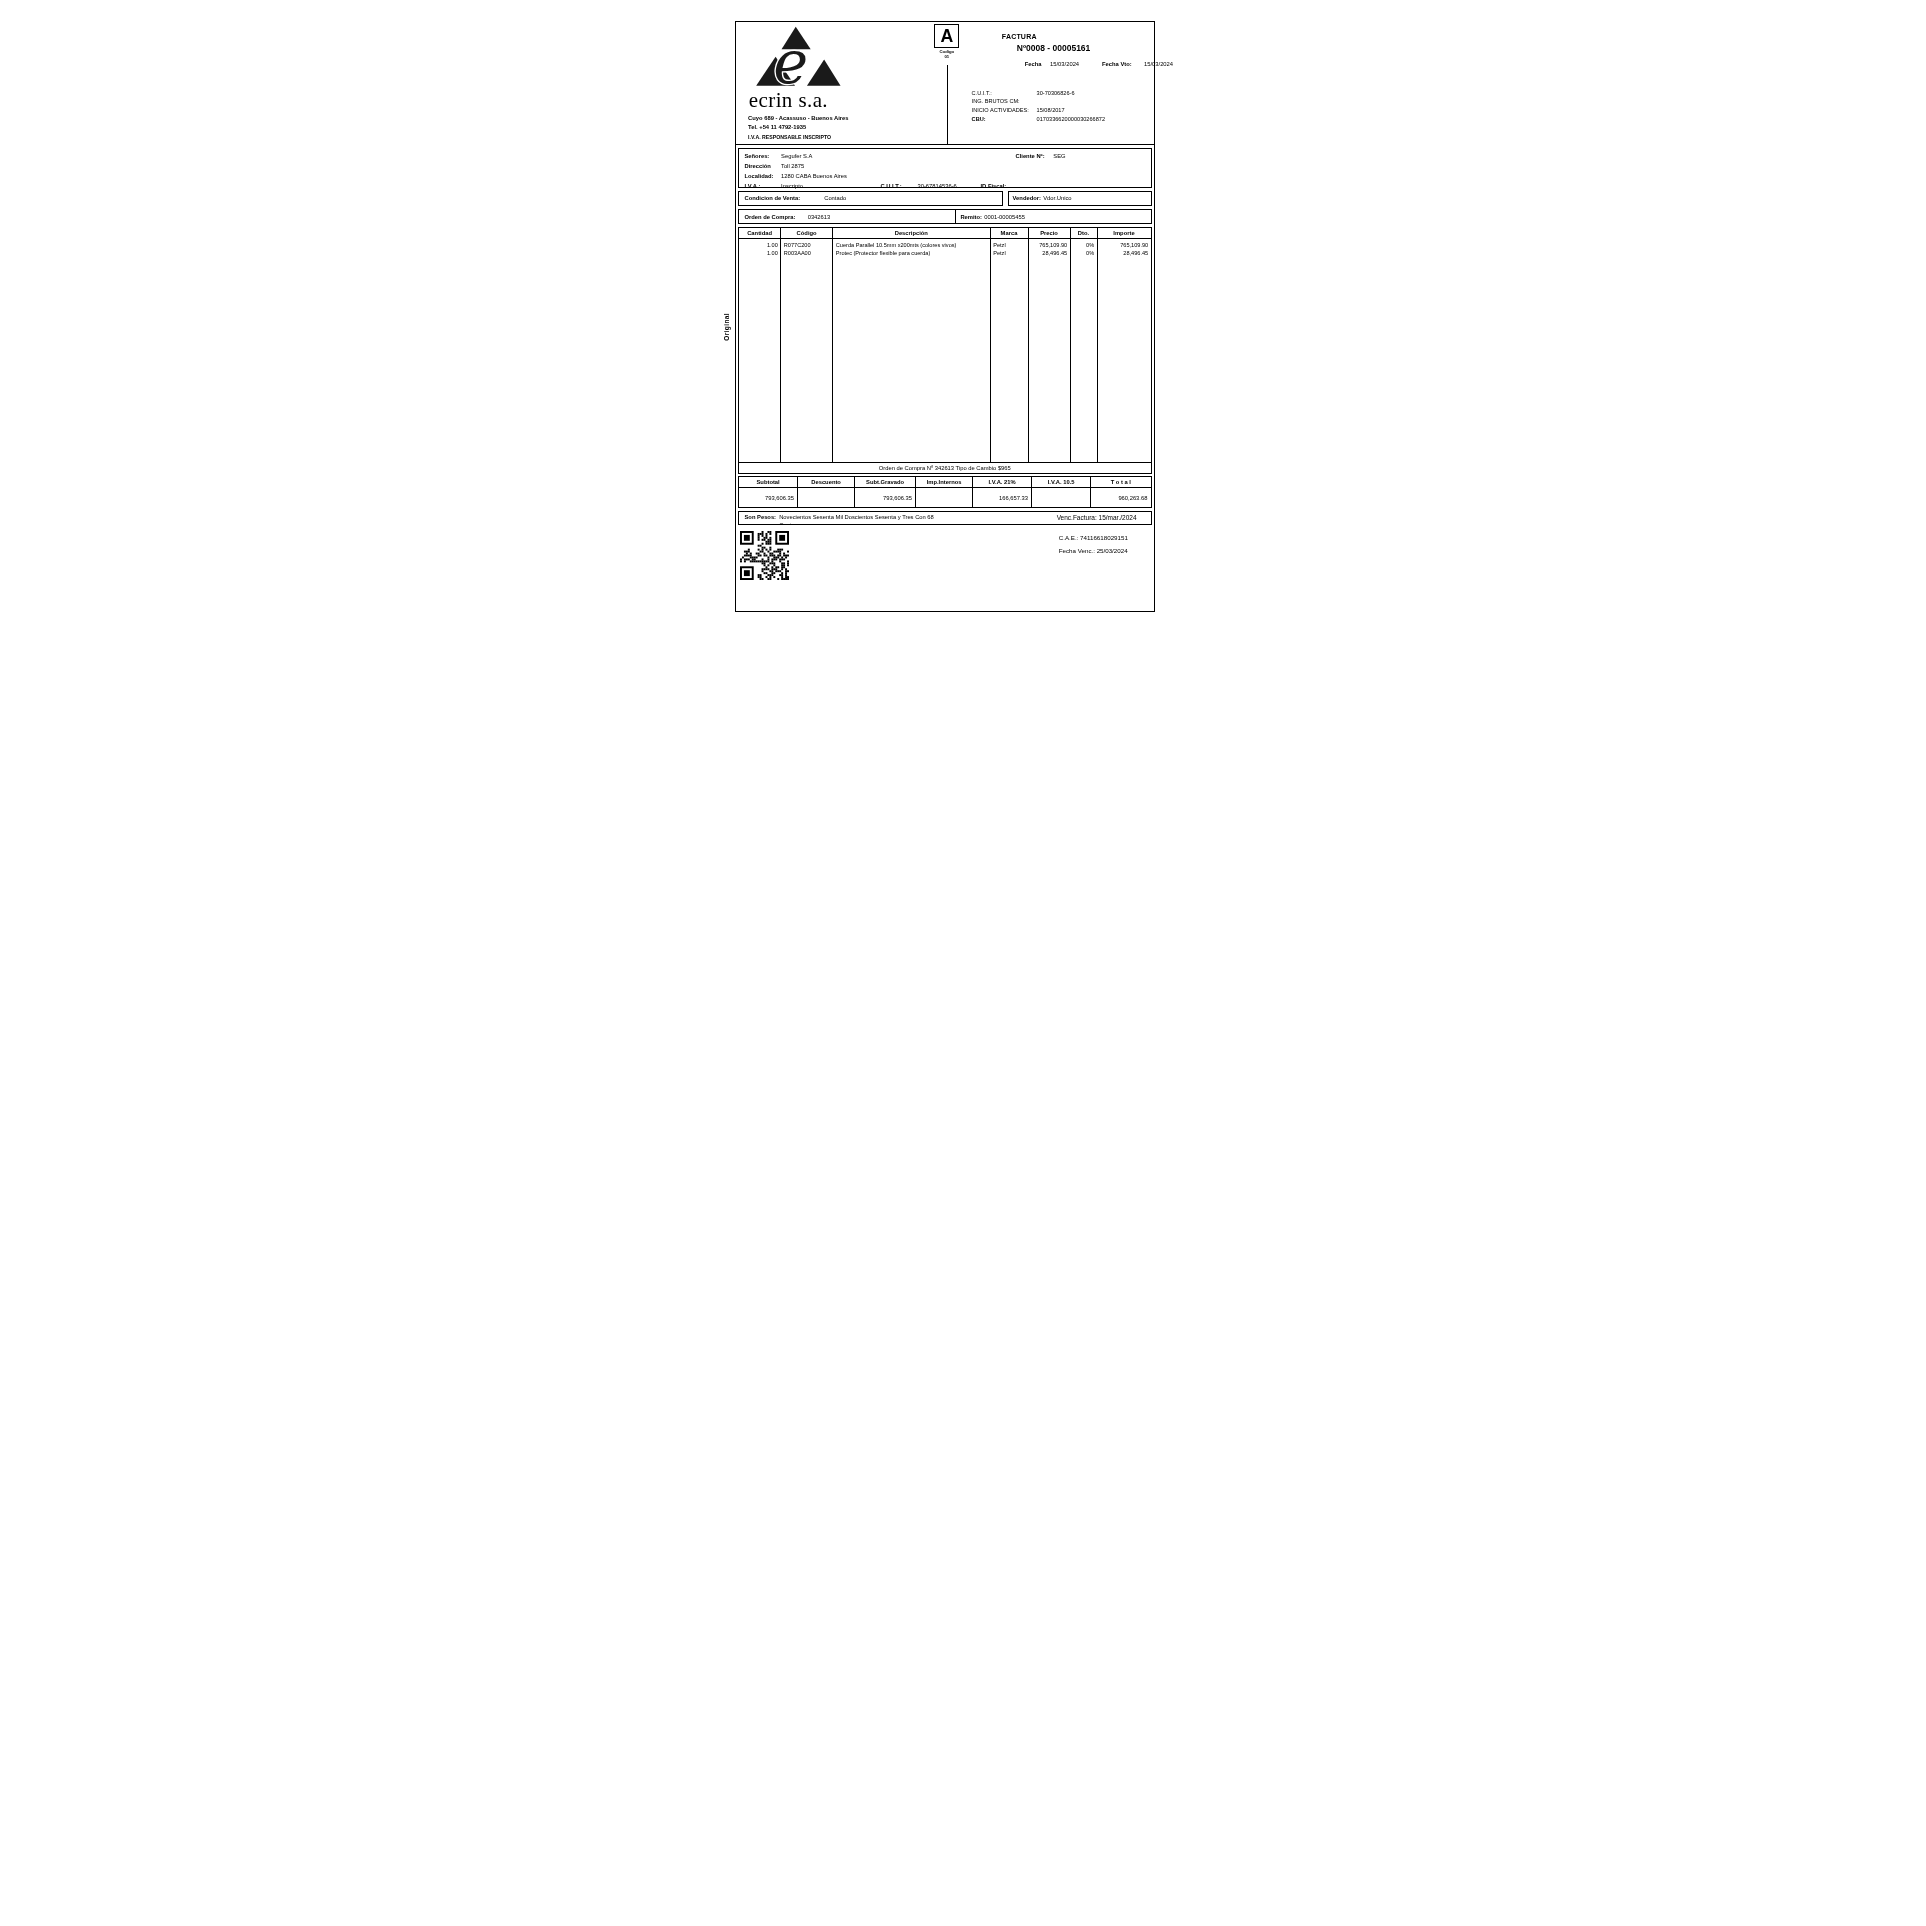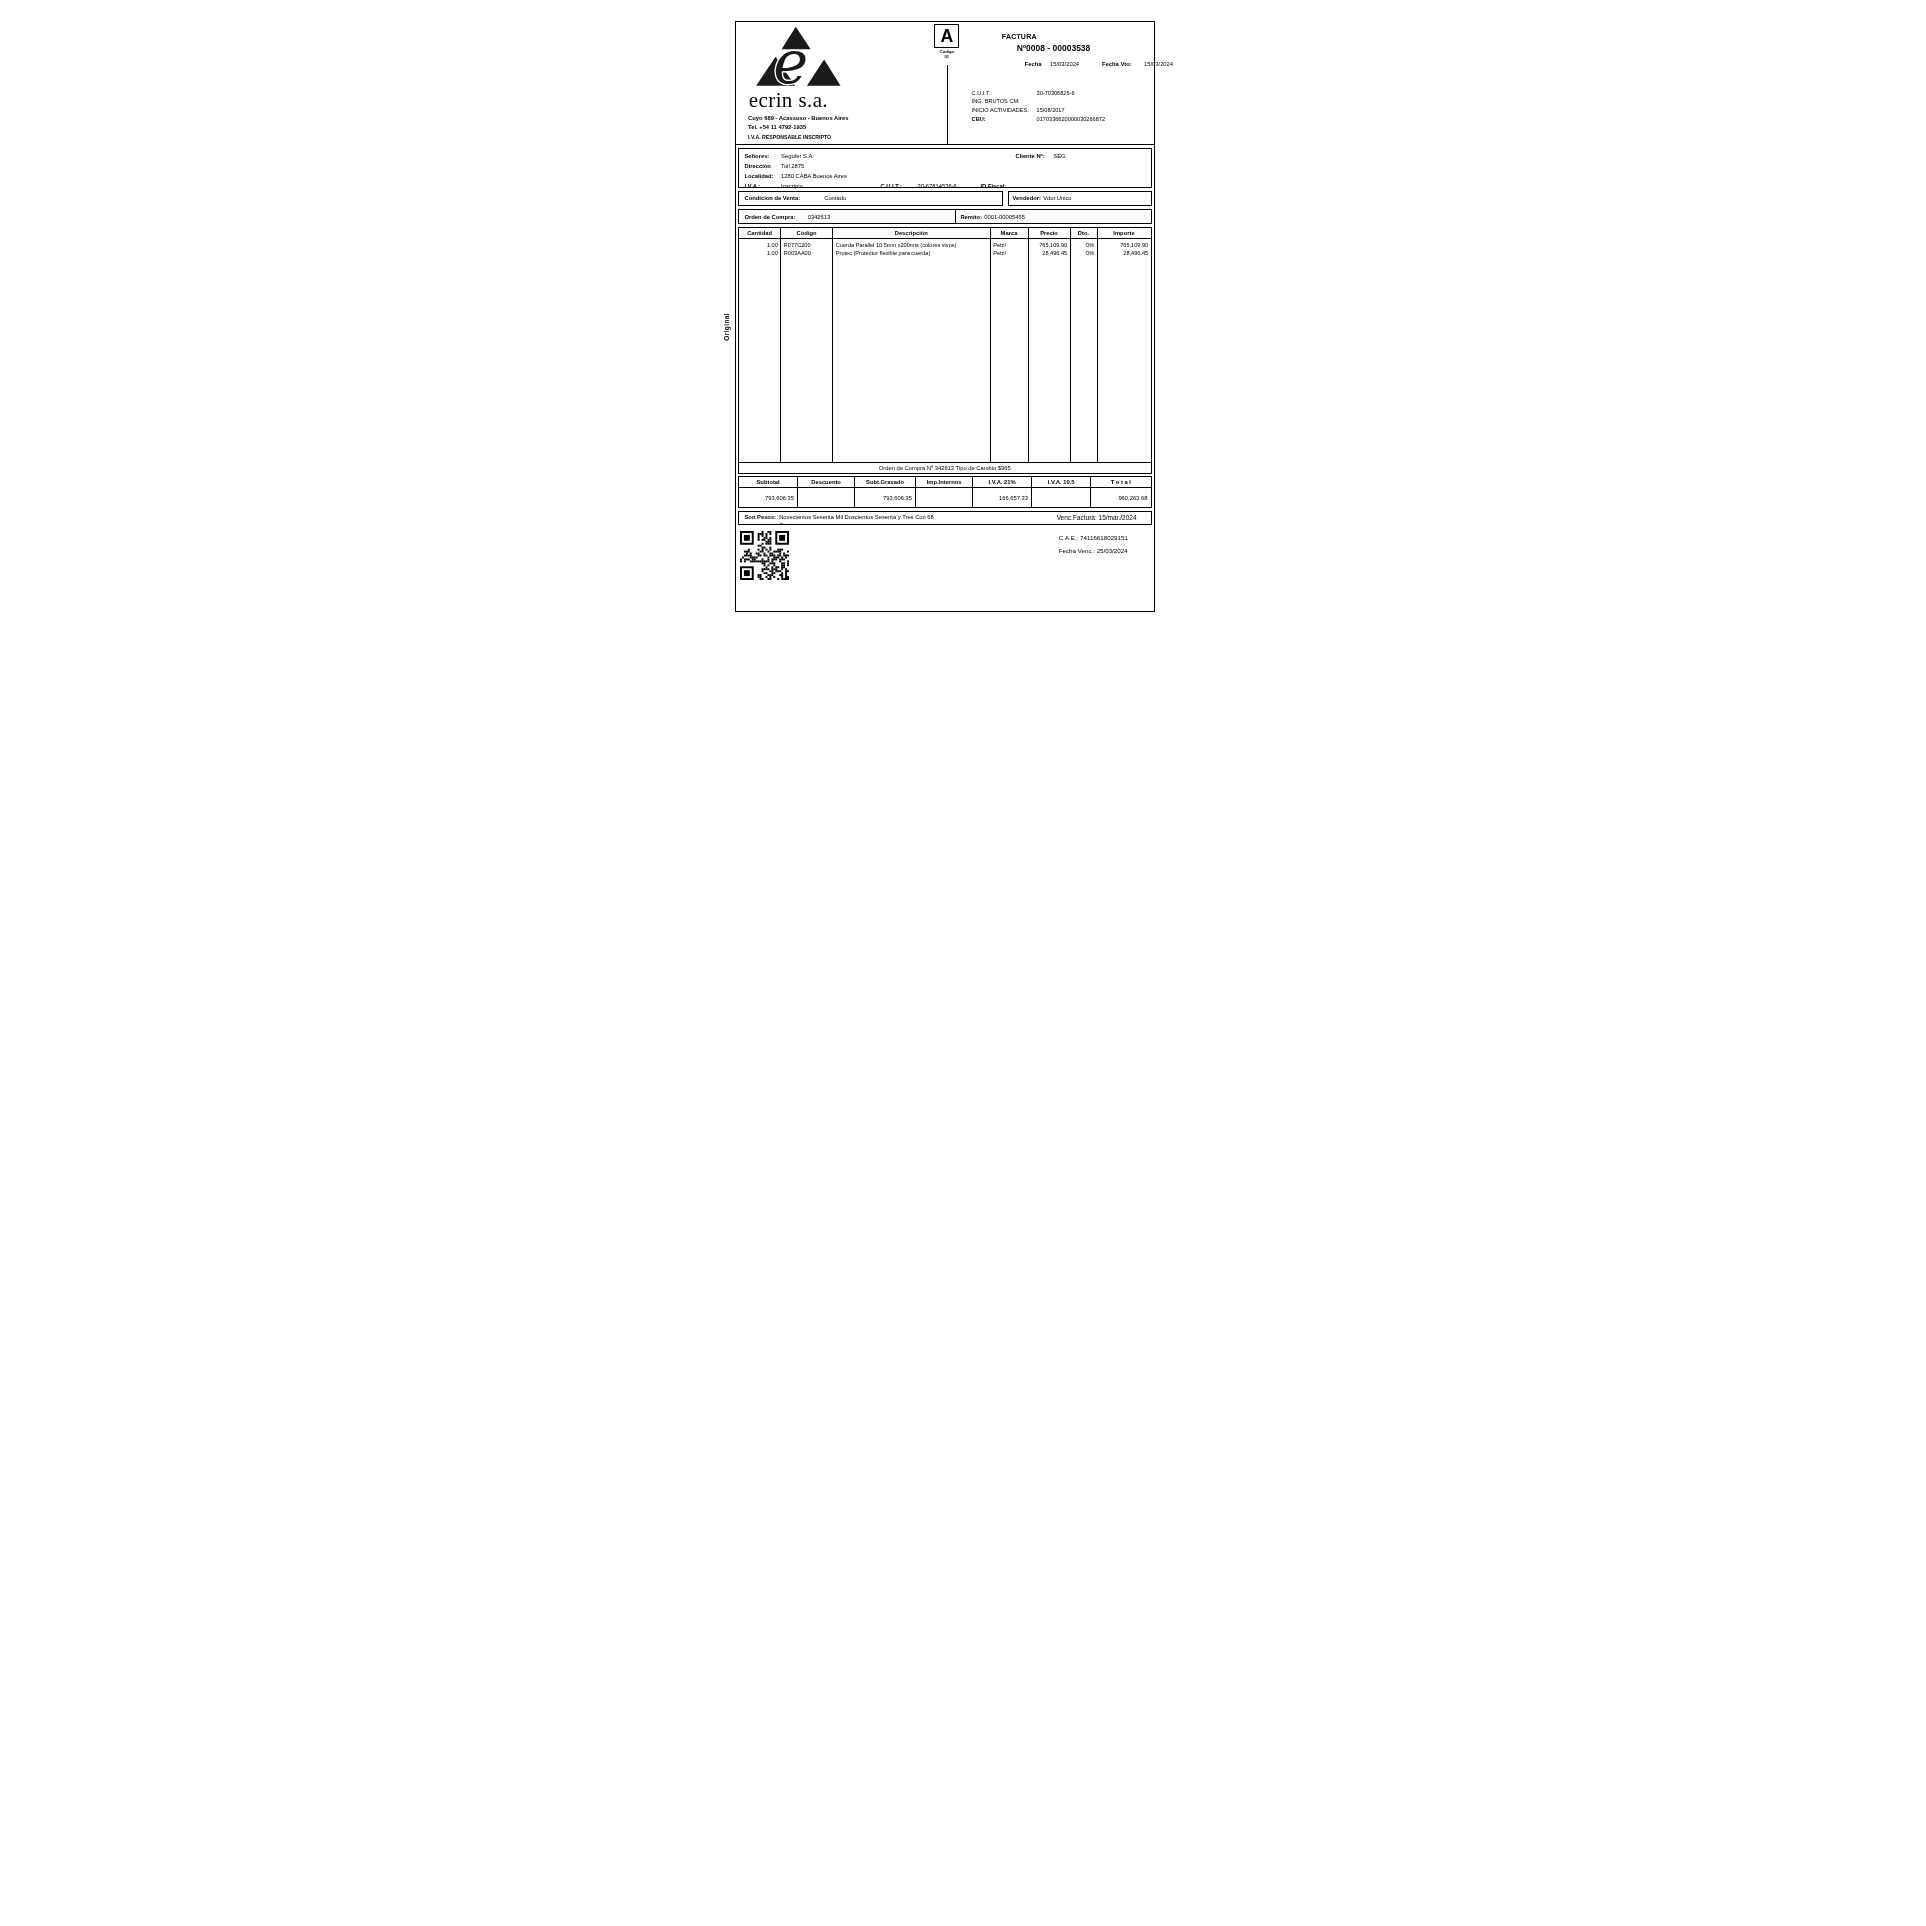--- a/index.html
+++ b/index.html
@@ -132,21 +132,21 @@
 
       <div class="letter-col">
         <div class="a-box">A</div>
         <div class="codigo-label">Codigo</div>
         <div class="codigo-num">01</div>
       </div>
       <div class="header-divider"></div>
 
       <div class="header-right">
         <div class="factura-title">FACTURA</div>
-        <div class="invoice-number">Nº0008 - 00003538</div>
+        <div class="invoice-number">Nº0008 - 00005161</div>
         <div class="fecha-row">
           <span class="b">Fecha</span><span class="v1">15/03/2024</span><span class="b b2">Fecha Vto:</span><span class="v2">15/03/2024</span>
         </div>
         <div class="reg-rows">
           <div class="reg-row">
             <span class="lbl">C.U.I.T.:</span>
             <span>30-70306826-6</span>
           </div>
           <div class="reg-row">
             <span class="lbl">ING. BRUTOS CM:</span>

